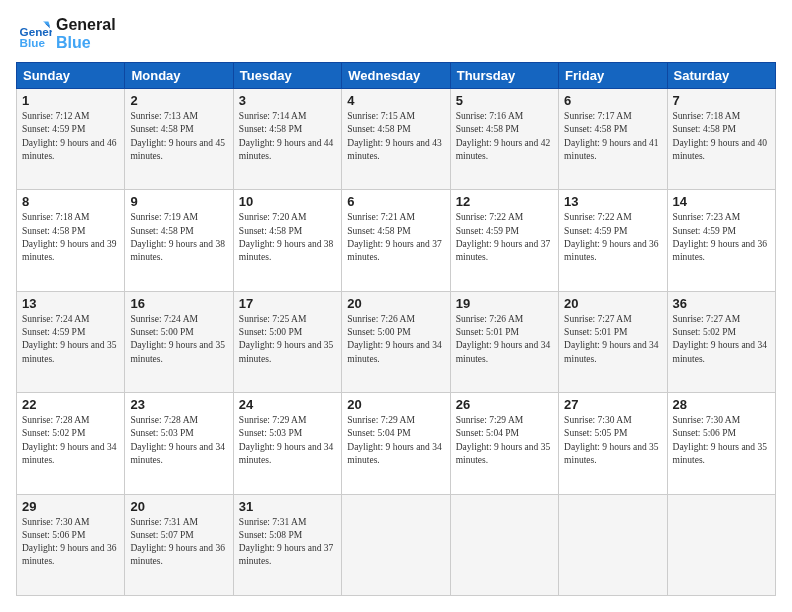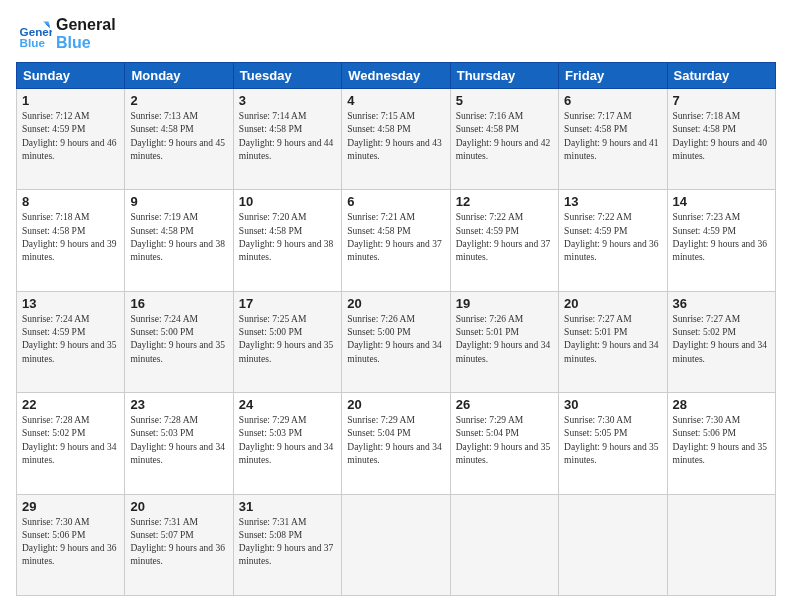--- a/index.html
+++ b/index.html
@@ -150,21 +150,21 @@
           <td><span class="day-num">19</span><span class="day-info">Sunrise: 7:26 AM<br>Sunset: 5:01 PM<br>Daylight: 9 hours and 34 minutes.</span></td>
           <td><span class="day-num">20</span><span class="day-info">Sunrise: 7:27 AM<br>Sunset: 5:01 PM<br>Daylight: 9 hours and 34 minutes.</span></td>
           <td><span class="day-num">36</span><span class="day-info">Sunrise: 7:27 AM<br>Sunset: 5:02 PM<br>Daylight: 9 hours and 34 minutes.</span></td>
         </tr>
         <tr>
           <td><span class="day-num">22</span><span class="day-info">Sunrise: 7:28 AM<br>Sunset: 5:02 PM<br>Daylight: 9 hours and 34 minutes.</span></td>
           <td><span class="day-num">23</span><span class="day-info">Sunrise: 7:28 AM<br>Sunset: 5:03 PM<br>Daylight: 9 hours and 34 minutes.</span></td>
           <td><span class="day-num">24</span><span class="day-info">Sunrise: 7:29 AM<br>Sunset: 5:03 PM<br>Daylight: 9 hours and 34 minutes.</span></td>
           <td><span class="day-num">20</span><span class="day-info">Sunrise: 7:29 AM<br>Sunset: 5:04 PM<br>Daylight: 9 hours and 34 minutes.</span></td>
           <td><span class="day-num">26</span><span class="day-info">Sunrise: 7:29 AM<br>Sunset: 5:04 PM<br>Daylight: 9 hours and 35 minutes.</span></td>
-          <td><span class="day-num">30</span><span class="day-info">Sunrise: 7:30 AM<br>Sunset: 5:05 PM<br>Daylight: 9 hours and 35 minutes.</span></td>
+          <td><span class="day-num">27</span><span class="day-info">Sunrise: 7:30 AM<br>Sunset: 5:05 PM<br>Daylight: 9 hours and 35 minutes.</span></td>
           <td><span class="day-num">28</span><span class="day-info">Sunrise: 7:30 AM<br>Sunset: 5:06 PM<br>Daylight: 9 hours and 35 minutes.</span></td>
         </tr>
         <tr>
           <td><span class="day-num">29</span><span class="day-info">Sunrise: 7:30 AM<br>Sunset: 5:06 PM<br>Daylight: 9 hours and 36 minutes.</span></td>
           <td><span class="day-num">20</span><span class="day-info">Sunrise: 7:31 AM<br>Sunset: 5:07 PM<br>Daylight: 9 hours and 36 minutes.</span></td>
           <td><span class="day-num">31</span><span class="day-info">Sunrise: 7:31 AM<br>Sunset: 5:08 PM<br>Daylight: 9 hours and 37 minutes.</span></td>
           <td class="empty-cell"></td>
           <td class="empty-cell"></td>
           <td class="empty-cell"></td>
           <td class="empty-cell"></td>

